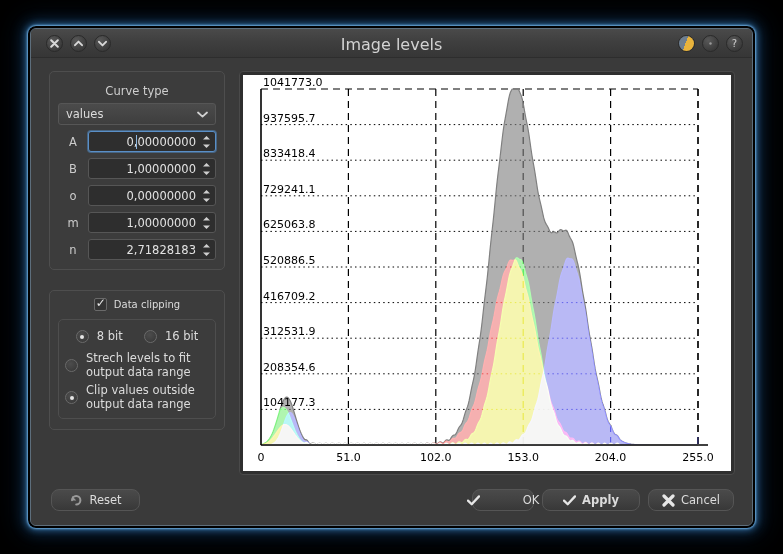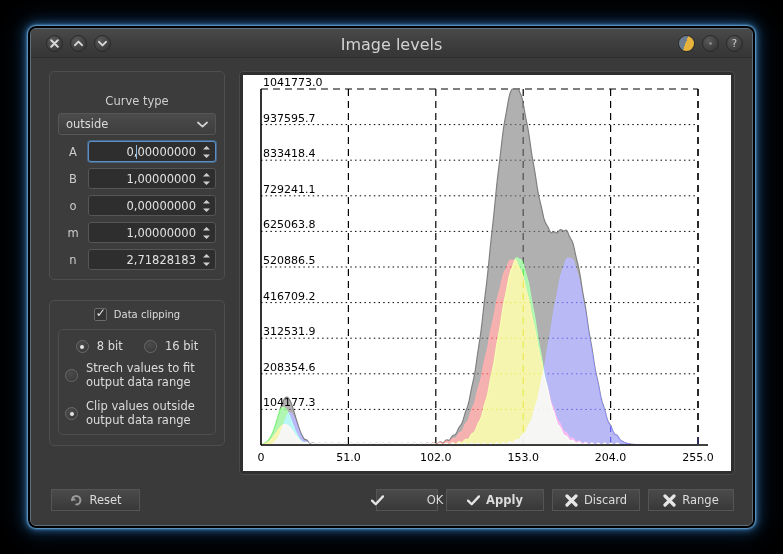--- a/index.html
+++ b/index.html
@@ -76,21 +76,21 @@
 
   
   .left-col {
     position: absolute; left: 18px; top: 12px; width: 176px;
   }
 
   .group {
     background: #3c3c3c;
     border: 1px solid #4e4e4e;
     border-radius: 5px;
-    padding: 22px 8px 9px 8px;
+    padding: 12px 8px 9px 8px;
   }
   .group-title {
     text-align: center;
     font-size: 11.5px;
     color: #cfcfcf;
     padding-bottom: 5px;
   }
 
   
   .combo {
@@ -195,21 +195,21 @@
     width: 100%; height: 100%;
     background: #ffffff;
     overflow: hidden;
   }
 
   
   .btn {
     height: 22px;
     background: linear-gradient(to bottom, #4a4a4a 0%, #424242 50%, #383838 100%);
     border: 1px solid #555555;
-    border-radius: 0;
+    border-radius: 8px;
     color: #dcdcdc;
     font-size: 11.5px;
     display: inline-flex; align-items: center; justify-content: center;
     gap: 6px;
     padding: 0 11px;
   }
   .btn .ic { display: inline-flex; align-items:center; }
   #reset-btn { position: absolute; left: 20px; bottom: 14px; width: 89px; }
   .btn-right-wrap {
     position: absolute; right: 18px; bottom: 14px;
@@ -262,21 +262,21 @@
     </div>
 
     <div class="body">
 
       <div class="left-col">
 
         <div class="group">
           <div class="group-title">Curve type</div>
 
           <div class="combo">
-            <span>outside</span>
+            <span>values</span>
             <span class="chev">
               <svg width="11" height="7" viewBox="0 0 11 7">
                   <path d="M1 1.5 L5.5 5.6 L10 1.5" stroke="#d0d0d0" stroke-width="1.8" fill="none" stroke-linecap="round" stroke-linejoin="round"></path>
                 </svg>
             </span>
           </div>
 
           <div class="spin-row">
             <div class="spin-label">A</div>
             <div class="spin focused">
@@ -361,26 +361,26 @@
               </span>
               <span class="pair">
                 <span class="radio"></span>
                 <span class="radio-txt">16 bit</span>
               </span>
             </div>
 
             <div class="radio-line" style="margin-top:9px">
               <span class="radio"></span>
               <span class="radio-txt two">
-                <span>Strech values to fit</span><br>
+                <span>Strech levels to fit</span><br>
                 <span>output data range</span>
               </span>
             </div>
 
-            <div class="radio-line" style="margin-top:11px">
+            <div class="radio-line" style="margin-top:5px">
               <span class="radio on"></span>
               <span class="radio-txt two">
                 <span>Clip values outside</span><br>
                 <span>output data range</span>
               </span>
             </div>
           </div>
         </div>
       </div>
 
@@ -449,33 +449,25 @@
           <span>OK</span>
         </div>
         <div class="btn" id="apply-btn">
           <span class="ic">
             <svg width="13" height="11" viewBox="0 0 13 11">
                 <path d="M1 5.6 L4.7 9.3 L12 1.4" stroke="#e6e6e6" stroke-width="2.3" fill="none" stroke-linecap="round" stroke-linejoin="round"></path>
               </svg>
           </span>
           <span>Apply</span>
         </div>
-        <div class="btn" id="discard-btn">
-          <span class="ic">
-            <svg width="13" height="13" viewBox="0 0 13 13">
-                <path d="M2 2 L11 11 M11 2 L2 11" stroke="#e6e6e6" stroke-width="3.2" stroke-linecap="round"></path>
-              </svg>
-          </span>
-          <span>Discard</span>
-        </div>
         <div class="btn" id="cancel-btn">
           <span class="ic">
             <svg width="13" height="13" viewBox="0 0 13 13">
                 <path d="M2 2 L11 11 M11 2 L2 11" stroke="#e6e6e6" stroke-width="3.2" stroke-linecap="round"></path>
               </svg>
           </span>
-          <span>Range</span>
+          <span>Cancel</span>
         </div>
       </div>
 
     </div>
   </div>
 </div>
 
 </body></html>

